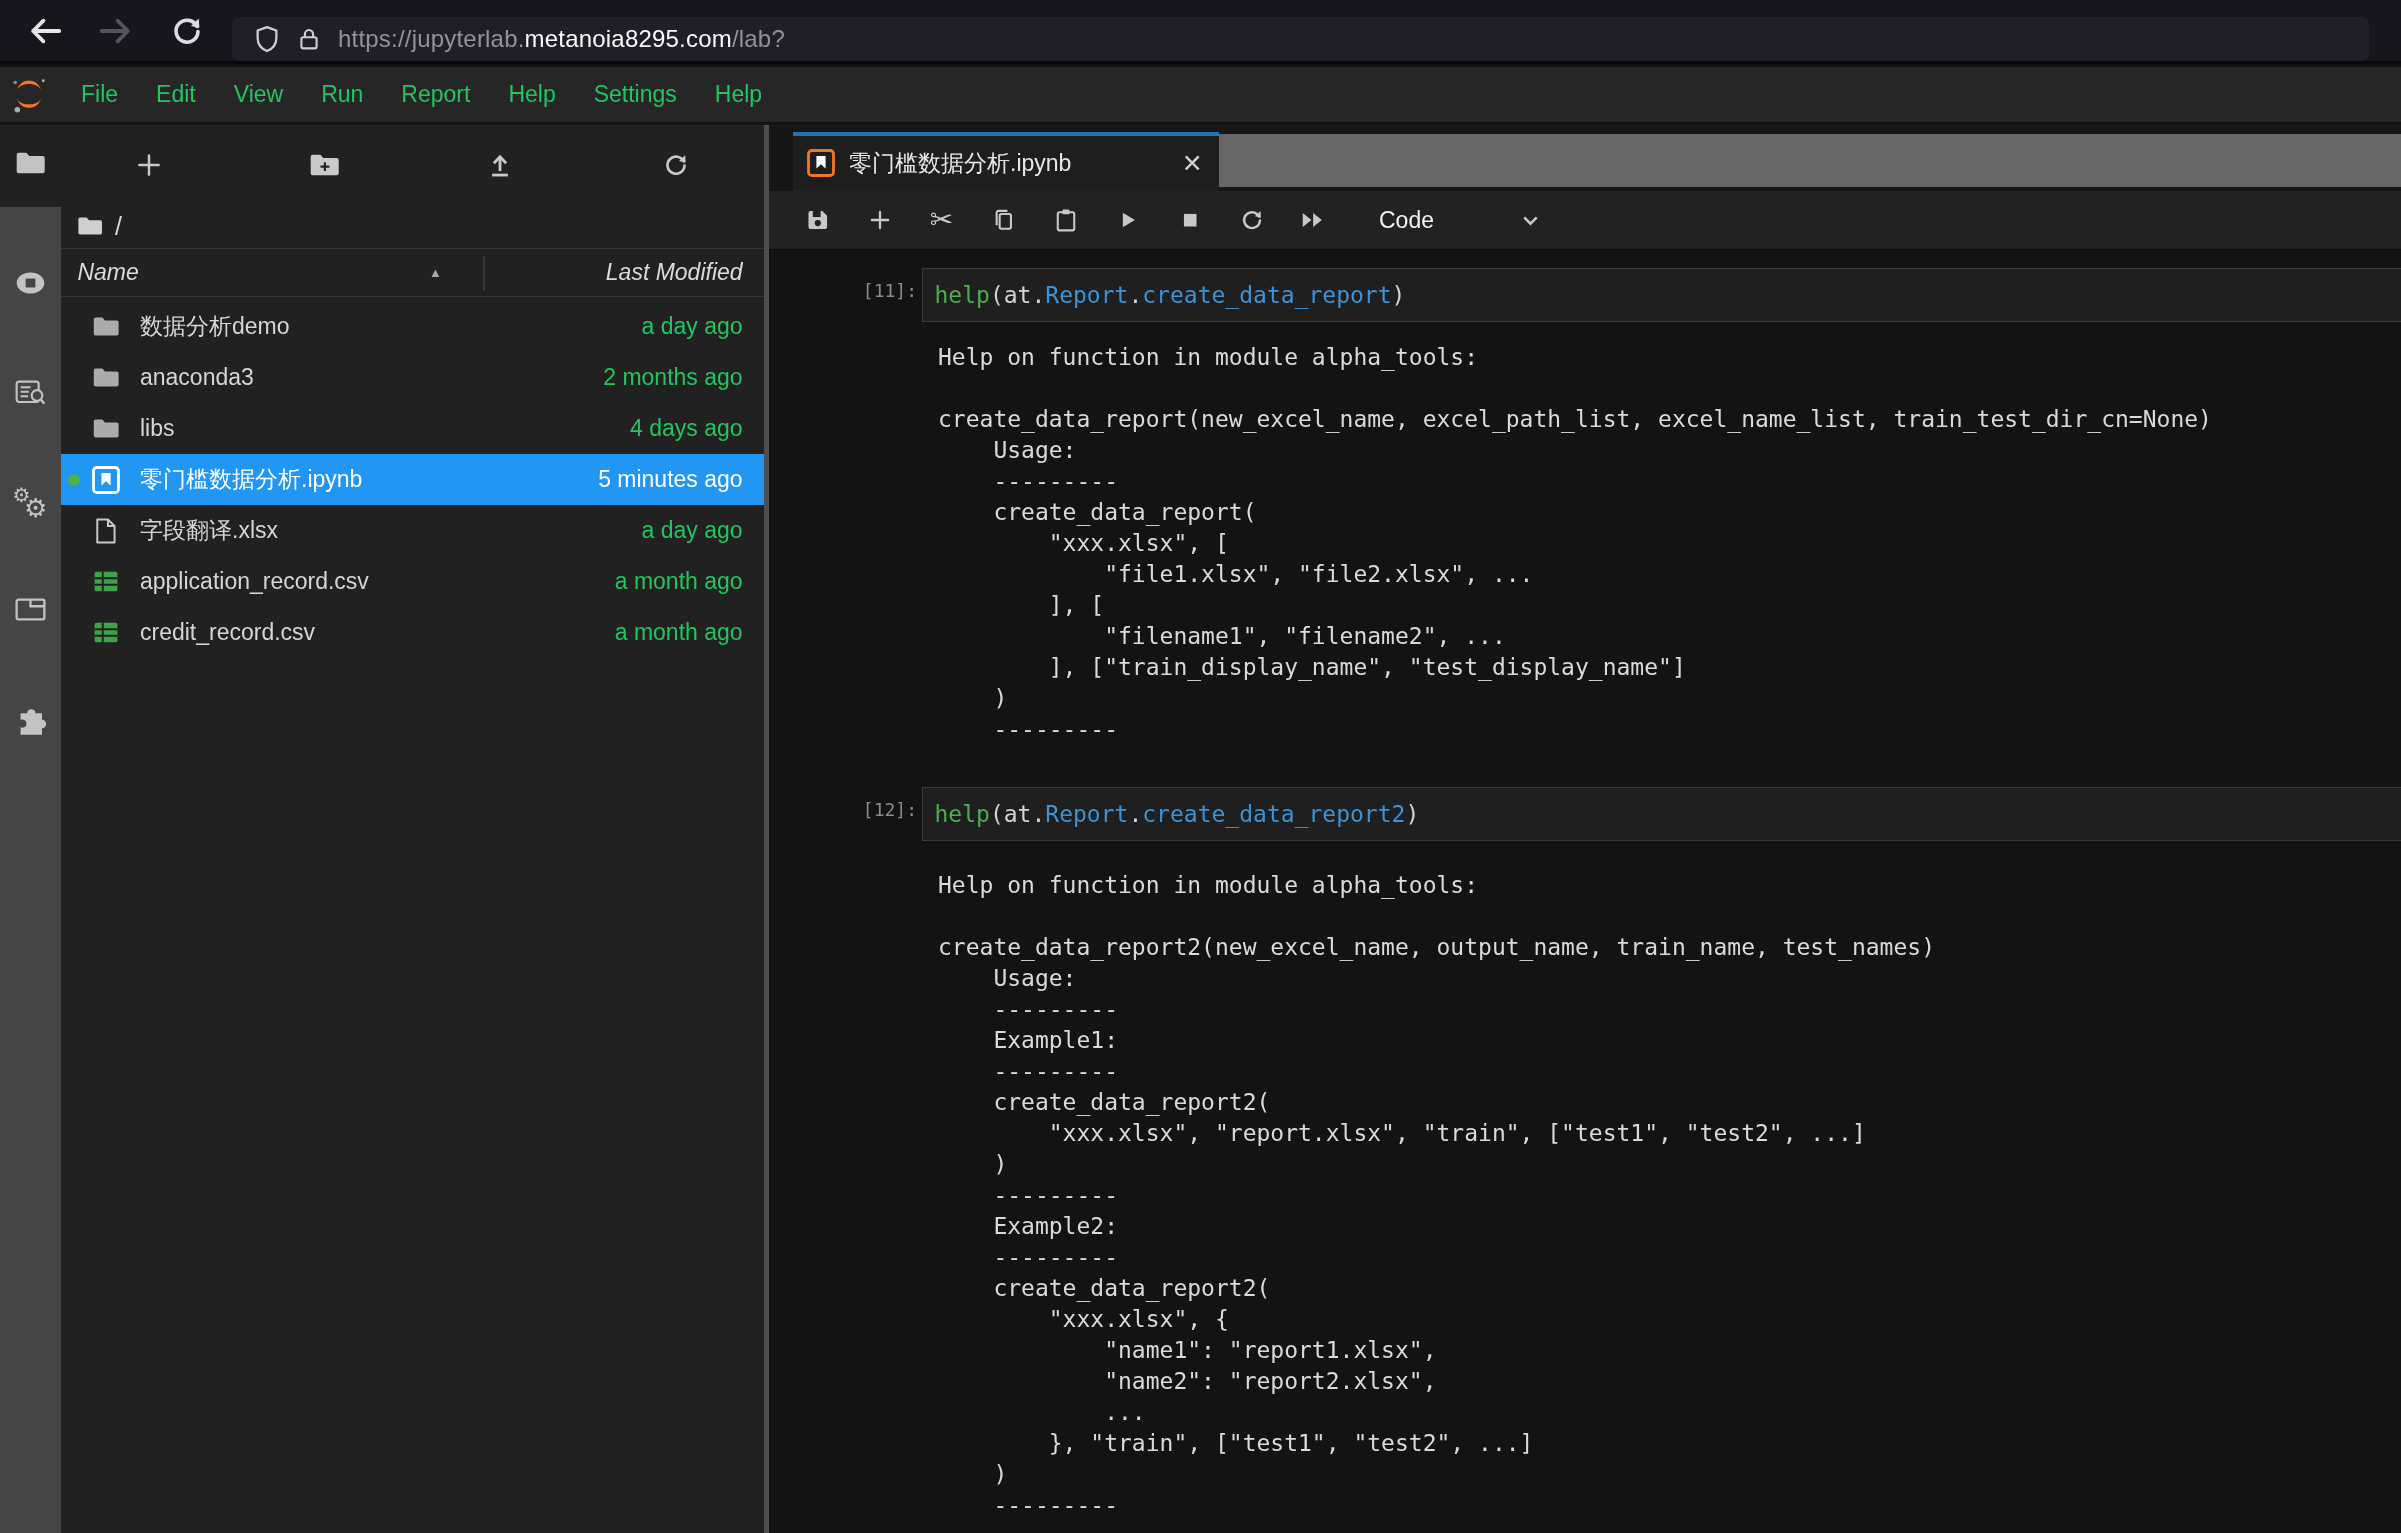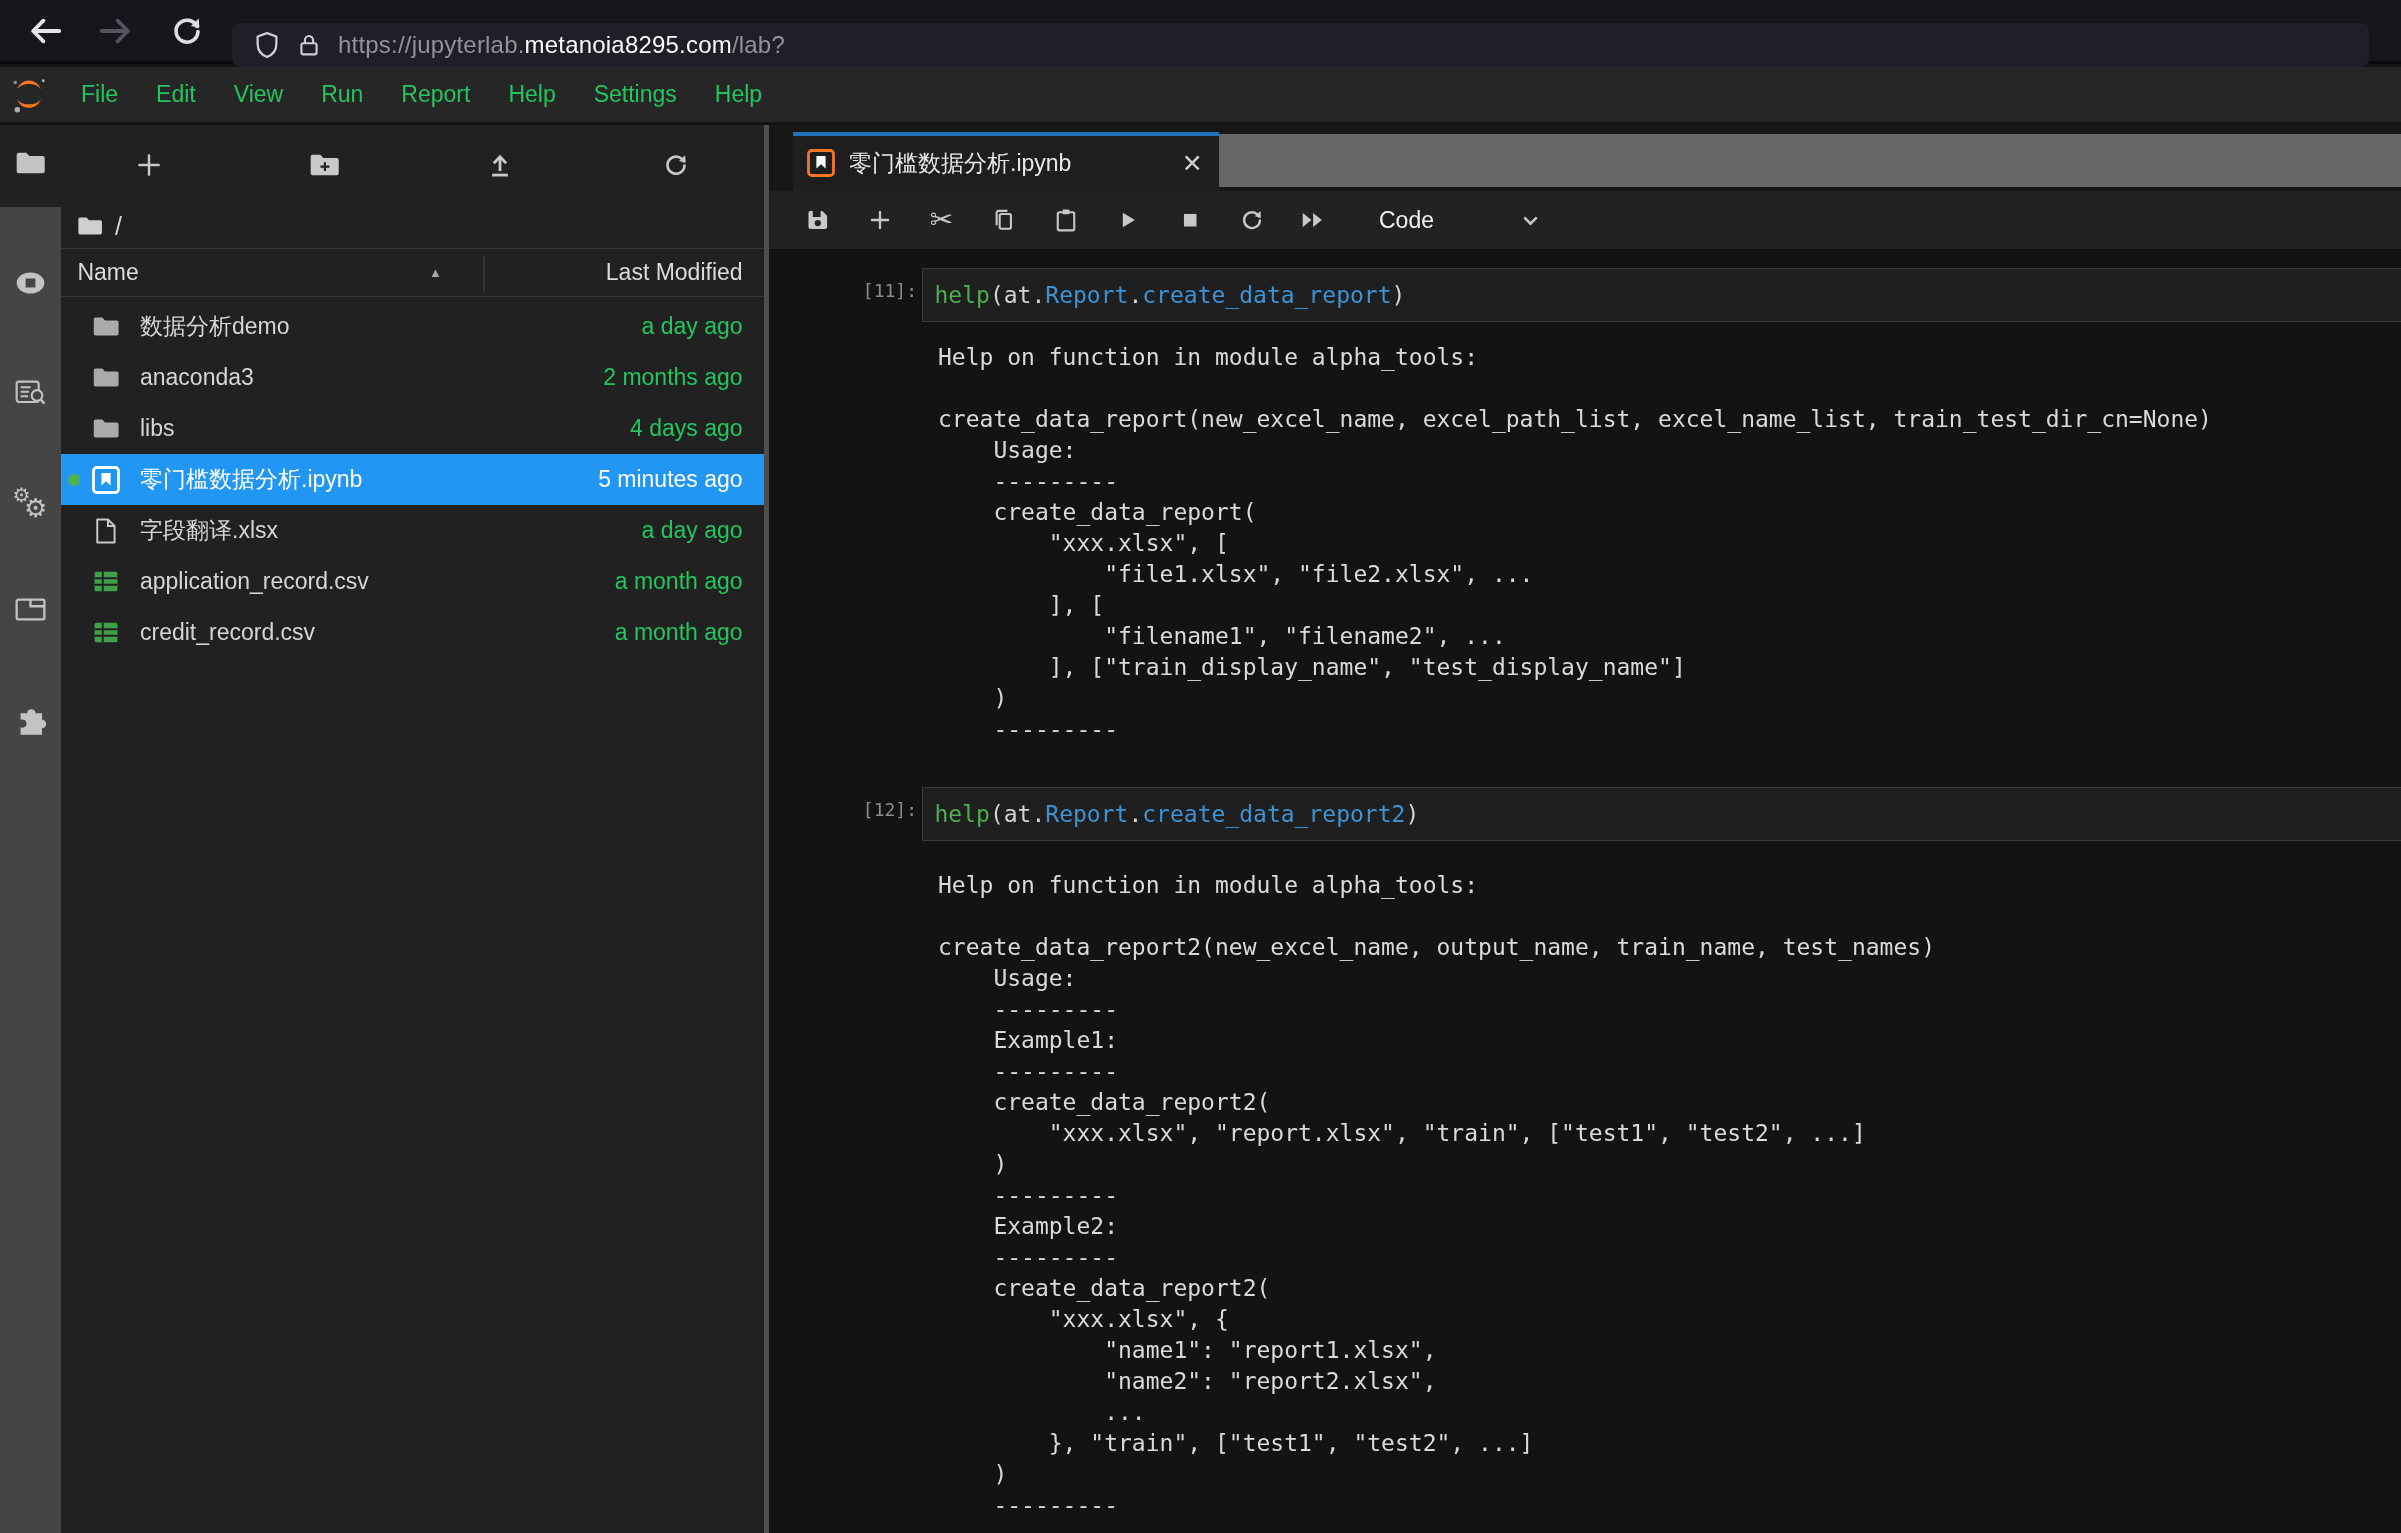--- a/index.html
+++ b/index.html
@@ -7,21 +7,21 @@
               font-family:"Liberation Sans", sans-serif; }
 
   
   #browser-bar { position:absolute; left:0; top:0; width:2401px; height:64px;
                  background:#17161d; border-bottom:3.3px solid #09090d;
                  display:flex; align-items:center; }
   .nav-btn { width:53px; height:53px; display:flex; align-items:center; justify-content:center; }
   #back-btn { margin-left:18px; color:#e6e5ea; }
   #fwd-btn  { margin-left:18px; color:#55545e; }
   #reload-btn { margin-left:18px; color:#dddce2; }
-  #url-field { position:absolute; left:232px; top:23px; height:44px; width:2137px;
+  #url-field { position:absolute; left:232px; top:17px; height:44px; width:2137px;
                background:#201f28; border-radius:7.4px; display:flex; align-items:center;
                padding-left:20px; }
   #url-field svg { flex:0 0 auto; }
   #shield-icon { color:#cfced6; margin-right:13px; }
   #lock-icon   { color:#cfced6; margin-right:15px; }
   .url-text { font-size:24px; letter-spacing:0.2px; white-space:nowrap; }
   .url-dim { color:#92919c; }
   .url-strong { color:#fbfbfe; }
 
   
@@ -42,21 +42,21 @@
   #filebrowser { position:absolute; left:61px; top:125px; width:703px; height:1409px; background:#212121; }
   #splitter { position:absolute; left:764px; top:125px; width:5px; height:1409px; background:#4e4e4e; }
   .fb-toolbar { position:absolute; top:0; left:0; width:703px; height:79px;
                 display:flex; align-items:center; justify-content:space-around; color:#c9c9c9; }
   .fb-tool-btn { width:66px; height:58px; display:flex; align-items:center; justify-content:center; }
   #fb-breadcrumb { position:absolute; top:79px; left:0; height:44px; display:flex; align-items:center;
                    padding-left:16.4px; color:#cfcfcf; }
   #fb-breadcrumb .crumb { font-size:25px; margin-left:11.5px; color:#d6d6d6; }
   #fb-header { position:absolute; top:123px; left:0; width:703px; height:49px;
                border-top:1.6px solid #373737; border-bottom:1.6px solid #373737;
-               display:flex; align-items:center; }
+               display:flex; align-items:center;font-style:italic; }
   #fb-header .hname { font-size:23px; color:#dcdcdc; margin-left:16.4px; }
   #fb-sort { font-size:13px; color:#a8a8a8; position:absolute; left:368px; top:16.4px; }
   #fb-col-divider { position:absolute; left:422px; top:6.6px; width:1.6px; height:35px; background:#373737; }
   #fb-header .hmod { font-size:23px; color:#dcdcdc; position:absolute; right:21.4px; }
   #fb-rows { position:absolute; top:176px; left:0; width:703px; }
   .fb-row { position:relative; width:703px; height:51px; display:flex; align-items:center; }
   .fb-row .ficon { width:33px; margin-left:28px; display:flex; justify-content:center; }
   .fb-row .fname { font-size:23px; color:#d6d6d6; margin-left:18px; white-space:nowrap; }
   .fb-row .ftime { font-size:23px; color:#22c55e; position:absolute; right:21.4px; }
   .fb-row.selected { background:#2196f3; }

